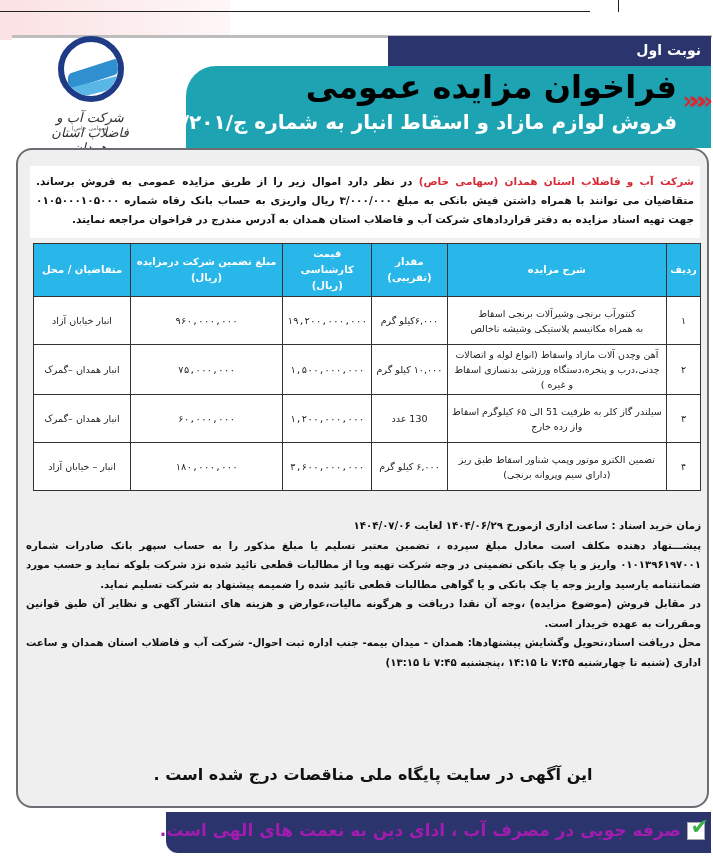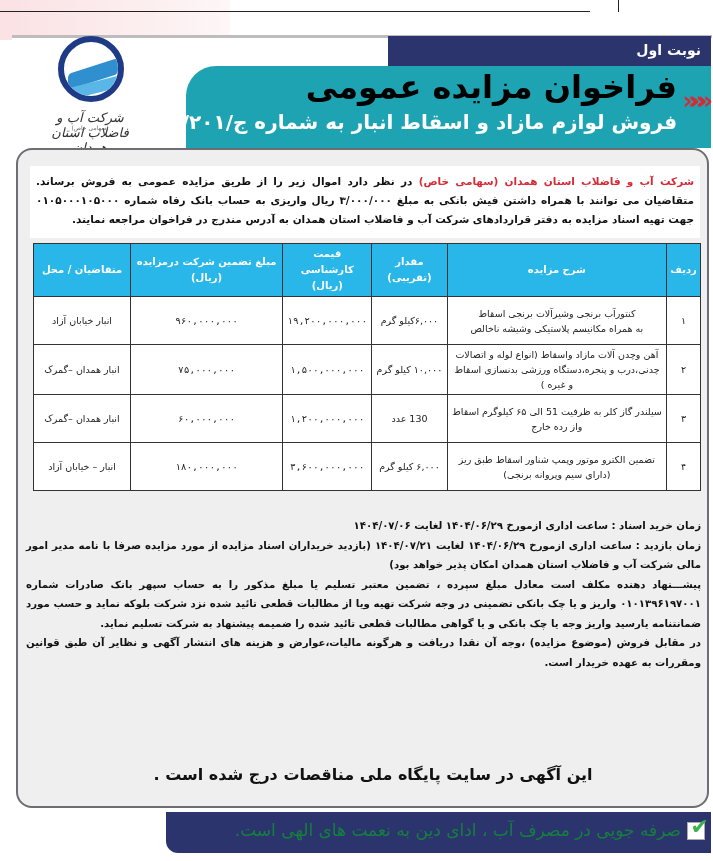--- a/index.html
+++ b/index.html
@@ -39,21 +39,21 @@
   table.auction td { border: 1px solid #333; font-size: 9.5px; text-align: center; height: 48px; padding: 2px 4px; line-height: 15px; color: #222; }
   td.num { font-family: "DejaVu Sans Mono", monospace; font-size: 9px; letter-spacing: 0.5px; }
 
   
   .details { position: absolute; top: 492px; left: 26px; width: 675px; font-size: 10.2px; font-weight: bold; line-height: 19.5px; text-align: justify; margin-top: 24px; }
   .details p { margin: 0; }
   .notice { position: absolute; top: 765px; left: 16px; width: 693px; text-align: center; font-size: 16px; font-weight: bold; padding-left: 21px; }
 
   
   .footer-bar { position: absolute; top: 812px; right: 2px; width: 545px; height: 41px; background: #2b346d; border-bottom-left-radius: 12px; }
-  .footer-slogan { position: absolute; top: 820px; right: 32px; color: #15803d; font-size: 17px; font-weight: normal; white-space: nowrap; text-align: center; }
+  .footer-slogan { position: absolute; top: 820px; right: 32px; color: #a21caf; font-size: 17px; font-weight: bold; white-space: nowrap; text-align: center; }
   .check-box { position: absolute; top: 822px; right: 8px; width: 18px; height: 18px; background: #fff; border: 1px solid #aaa; }
   .check-mark { position: absolute; top: 814px; right: 4px; color: #3db24a; font-size: 22px; font-weight: bold; }
   .footer-dept { position: absolute; top: 826px; left: 18px; font-size: 13px; font-weight: bold; color: #222; margin-top: 42px; }
 </style>
 </head>
 <body>
 
 <div class="wm-red"></div>
 <div class="top-line"></div>
 <div class="top-tick"></div>
@@ -143,23 +143,23 @@
       <td>۶,۰۰۰ کیلو گرم</td>
       <td class="num">۳,۶۰۰,۰۰۰,۰۰۰</td>
       <td class="num">۱۸۰,۰۰۰,۰۰۰</td>
       <td>انبار – خیابان آزاد</td>
     </tr>
   </tbody>
 </table>
 
 <div class="details">
   <p>زمان خرید اسناد : ساعت اداری ازمورخ ۱۴۰۴/۰۶/۲۹ لغایت ۱۴۰۴/۰۷/۰۶</p>
-  <p>زمان بازدید : ساعت اداری ازمورخ ۱۴۰۴/۰۶/۲۹ لغایت ۱۴۰۴/۰۷/۲۱ (بازدید خریداران اسناد مزایده از مورد مزایده صرفا با نامه مدیر امور مالی شرکت آب و فاضلاب استان همدان امکان پذیر خواهد بود)</p>
   <p>پیشـــنهاد دهنده مکلف است معادل مبلغ سپرده ، تضمین معتبر تسلیم یا مبلغ مذکور را به حساب سپهر بانک صادرات شماره ۰۱۰۱۳۹۶۱۹۷۰۰۱ واریز و یا چک بانکی تضمینی در وجه شرکت تهیه ویا از مطالبات قطعی تائید شده نزد شرکت بلوکه نماید و حسب مورد ضمانتنامه یارسید واریز وجه یا چک بانکی و یا گواهی مطالبات قطعی تائید شده را ضمیمه پیشنهاد به شرکت تسلیم نماید.</p>
   <p>در مقابل فروش (موضوع مزایده) ،وجه آن نقدا دریافت و هرگونه مالیات،عوارض و هزینه های انتشار آگهی و نظایر آن طبق قوانین ومقررات به عهده خریدار است.</p>
+  <p>محل دریافت اسناد،تحویل وگشایش پیشنهادها: همدان - میدان بیمه- جنب اداره ثبت احوال- شرکت آب و فاضلاب استان همدان و ساعت اداری (شنبه تا چهارشنبه ۷:۴۵ تا ۱۴:۱۵ ،پنجشنبه ۷:۴۵ تا ۱۳:۱۵)</p>
 </div>
 
 <div class="notice">این آگهی در سایت پایگاه ملی مناقصات درج شده است .</div>
 
 <div class="footer-bar"></div>
 <div class="check-box"></div>
 <div class="check-mark">✔</div>
 <div class="footer-slogan">صرفه جویی در مصرف آب ، ادای دین به نعمت های الهی است.</div>
 <div class="footer-dept">دفتر روابط عمومی و آموزش همگانی</div>
 

